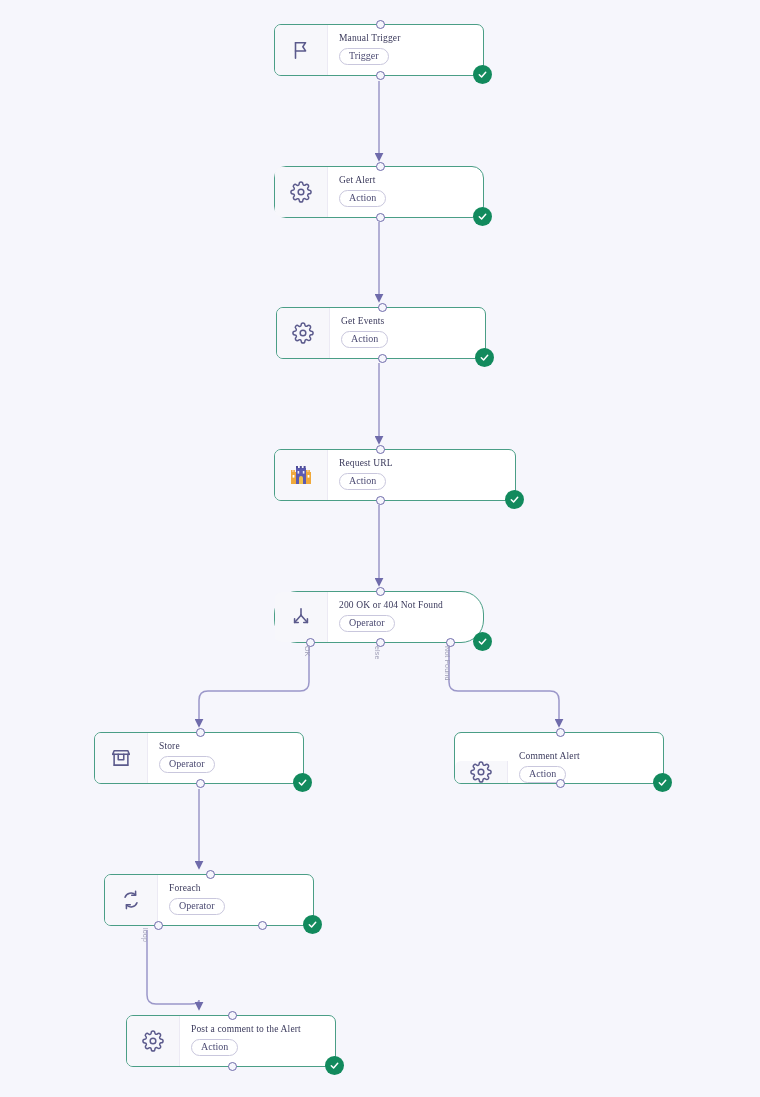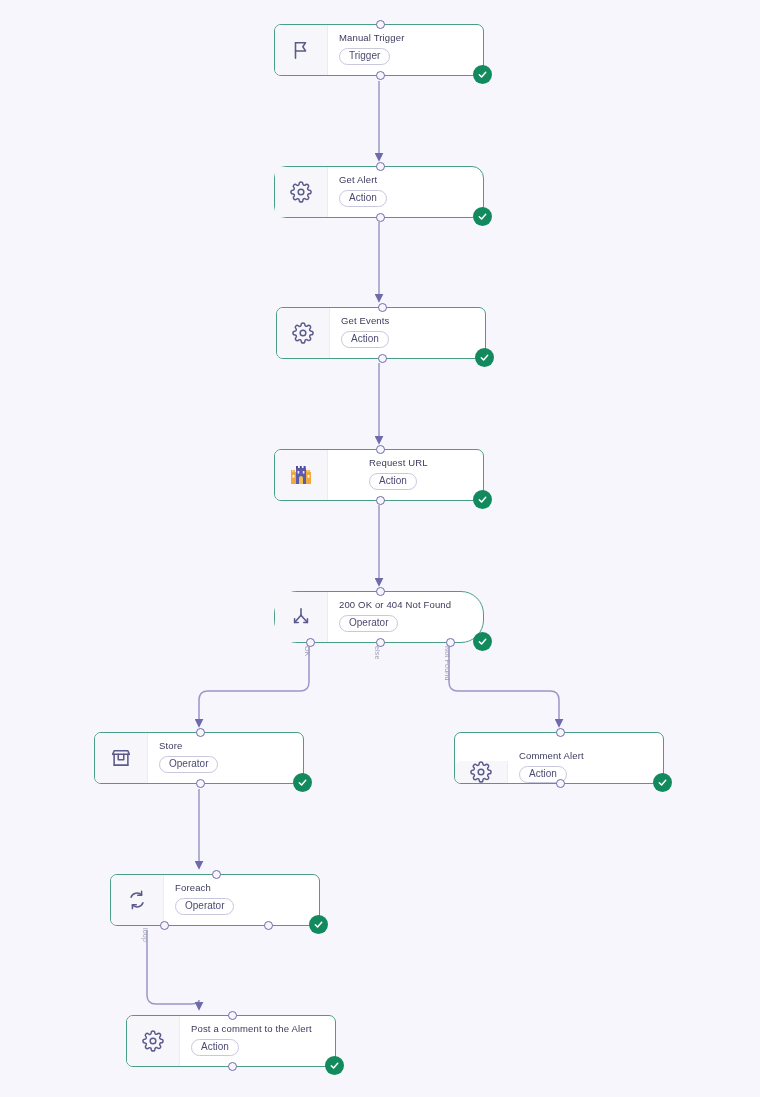--- a/index.html
+++ b/index.html
@@ -50,20 +50,21 @@
     justify-content: center;
     color: #5b5a8c;
   }
   .node-icon svg { display: block; }
   .node-body {
     flex: 1;
     padding: 7px 10px 0 11px;
     display: flex;
     flex-direction: column;
     justify-content: flex-start;
+    font-family: Liberation Serif, serif;
   }
   .node-title {
     font-size: 9.5px;
     color: #3b3a5c;
     letter-spacing: .15px;
     line-height: 12px;
     margin-bottom: 4px;
     white-space: nowrap;
   }
   .node-tag {
@@ -202,21 +203,21 @@
     </div>
     <div class="badge">
       <svg width="11" height="11" viewBox="0 0 24 24" fill="none" stroke="#ffffff" stroke-width="3.2" stroke-linecap="round" stroke-linejoin="round">
         <path d="M5 12.5 L10 17.5 L19 7"></path>
       </svg>
     </div>
     <div class="port" style="left:100.5px; top:-5px;"></div>
     <div class="port" style="left:100.5px; bottom:-5px;"></div>
   </div>
 
-  <div class="node" style="left:274px; top:449px; width:210px;gap:30px;">
+  <div class="node" style="left:274px; top:449px; width:242px;">
     <div class="node-icon">
       <svg width="24" height="24" viewBox="0 0 24 24">
 
         <rect x="2" y="9" width="5" height="12" fill="#f0a93b"></rect>
         <rect x="2" y="7" width="1.6" height="2.4" fill="#f0a93b"></rect>
         <rect x="4.3" y="7" width="1.6" height="2.4" fill="#f0a93b"></rect>
 
         <rect x="17" y="9" width="5" height="12" fill="#f0a93b"></rect>
         <rect x="17" y="7" width="1.6" height="2.4" fill="#f0a93b"></rect>
         <rect x="19.3" y="7" width="1.6" height="2.4" fill="#f0a93b"></rect>
@@ -308,21 +309,21 @@
     </div>
     <div class="badge">
       <svg width="11" height="11" viewBox="0 0 24 24" fill="none" stroke="#ffffff" stroke-width="3.2" stroke-linecap="round" stroke-linejoin="round">
         <path d="M5 12.5 L10 17.5 L19 7"></path>
       </svg>
     </div>
     <div class="port" style="left:100.5px; top:-5px;"></div>
     <div class="port" style="left:100.5px; bottom:-5px;"></div>
   </div>
 
-  <div class="node" style="left:110px; top:874px; width:210px;">
+  <div class="node" style="left:104px; top:874px; width:210px;">
     <div class="node-icon">
       <svg width="22" height="22" viewBox="0 0 24 24" fill="none" stroke="#5b5a8c" stroke-width="1.7" stroke-linecap="round" stroke-linejoin="round">
         <path d="M5.5 9 A7 7 0 0 1 17 6.5"></path>
         <path d="M18.5 15 A7 7 0 0 1 7 17.5"></path>
         <path d="M17 2.6 L17 6.9 L12.8 6.9"></path>
         <path d="M7 21.4 L7 17.1 L11.2 17.1"></path>
       </svg>
     </div>
     <div class="node-body">
       <div class="node-title">Foreach</div>

